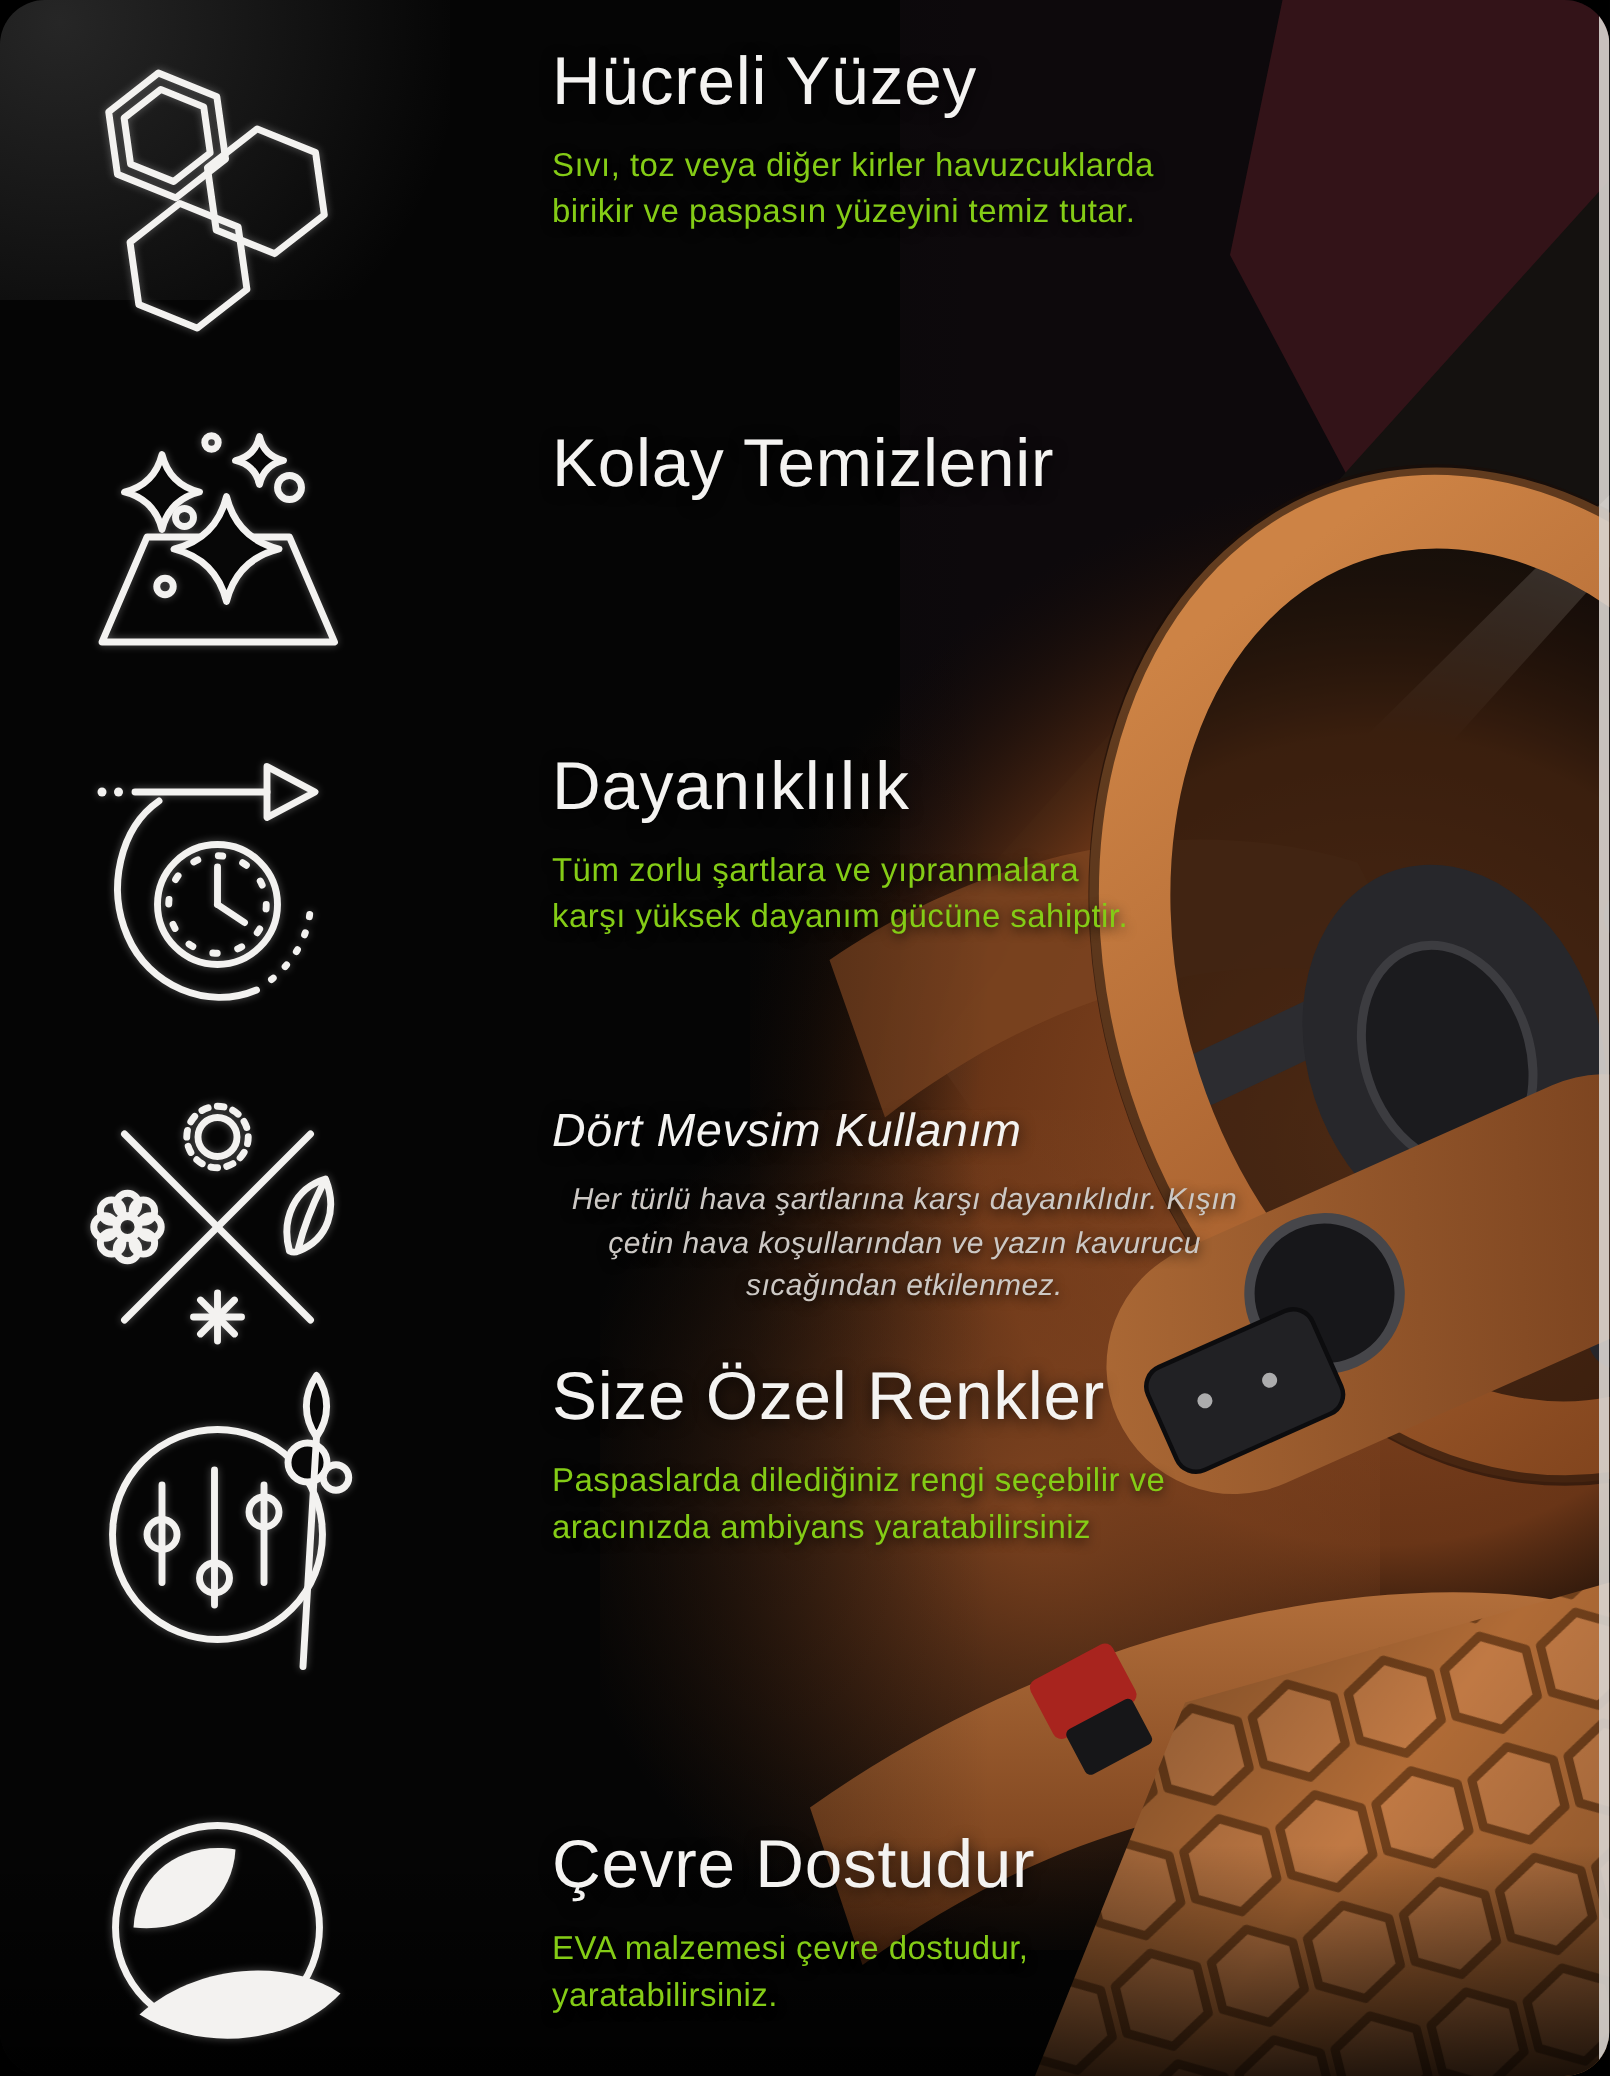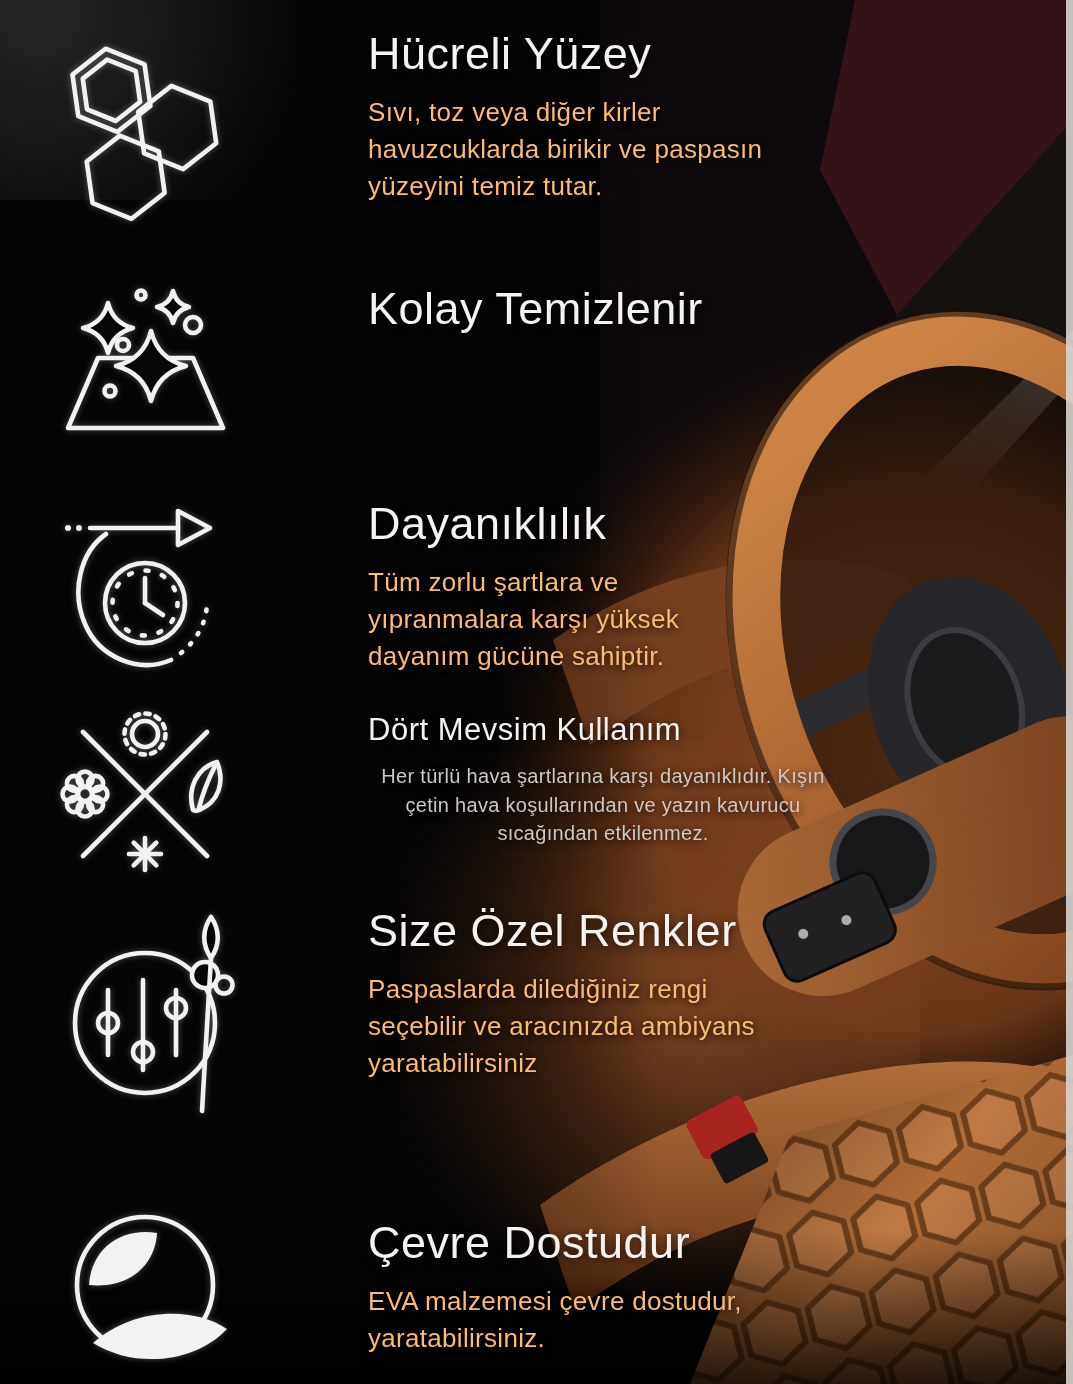--- a/index.html
+++ b/index.html
@@ -1,36 +1,36 @@
 <!DOCTYPE html>
 <html><head>
 <meta charset="utf-8">
 <style>
   html,body{margin:0;padding:0;background:#000;}
   .canvas{
     position:relative;width:1073px;height:1384px;overflow:hidden;
-    background:#050505;font-family:"Liberation Sans",sans-serif;
+    background:#050505;font-family:"Liberation Sans",sans-serif;border-radius:30px;
   }
   .bg{position:absolute;inset:0;z-index:0;}
   .row{position:absolute;left:0;width:100%;display:flex;align-items:flex-start;z-index:2;}
   .icon-col{width:290px;flex-shrink:0;display:flex;justify-content:center;}
   .icon-col svg{display:block;filter:drop-shadow(0 0 3px rgba(255,255,255,.30));}
   .text-col{padding-left:78px;}
   .title{
     margin:0 0 14px 0;font-weight:400;font-size:45px;letter-spacing:.5px;
     color:#f4f3f1;text-shadow:0 2px 10px rgba(0,0,0,.8);
   }
   .desc{
-    font-size:26px;line-height:1.43;letter-spacing:.3px;color:#fdba74;
+    font-size:22px;line-height:1.43;letter-spacing:.3px;color:#84cc16;
     text-shadow:0 2px 8px rgba(0,0,0,.85);
   }
   .r1{top:28px;}  .r1 .desc{max-width:460px;}
   .r2{top:283px;} .r2 .desc{max-width:450px;}
   .r3{top:498px;} .r3 .desc{max-width:400px;}
-  .r4{top:704px;} .r4 .desc{max-width:470px;font-size:20px;color:#ccc8c4;text-align:center;}
+  .r4{top:728px;font-style:italic;} .r4 .desc{max-width:470px;font-size:20px;color:#ccc8c4;text-align:center;}
   .r4 .title{font-size:31px;margin-bottom:14px;}
   .r4 .text-col{padding-top:8px;}
   .r5{top:905px;} .r5 .desc{max-width:440px;}
   .r6{top:1193px;} .r6 .desc{max-width:380px;}
   .r6 .text-col{padding-top:24px;}
   .ic{stroke:#f3f2f0;fill:none;stroke-width:4.6;stroke-linecap:round;stroke-linejoin:round;}
   .icf{fill:#f3f2f0;stroke:none;}
   .icdark{fill:#070707;stroke:#f3f2f0;stroke-width:4.6;stroke-linejoin:round;}
 </style>
 </head>

